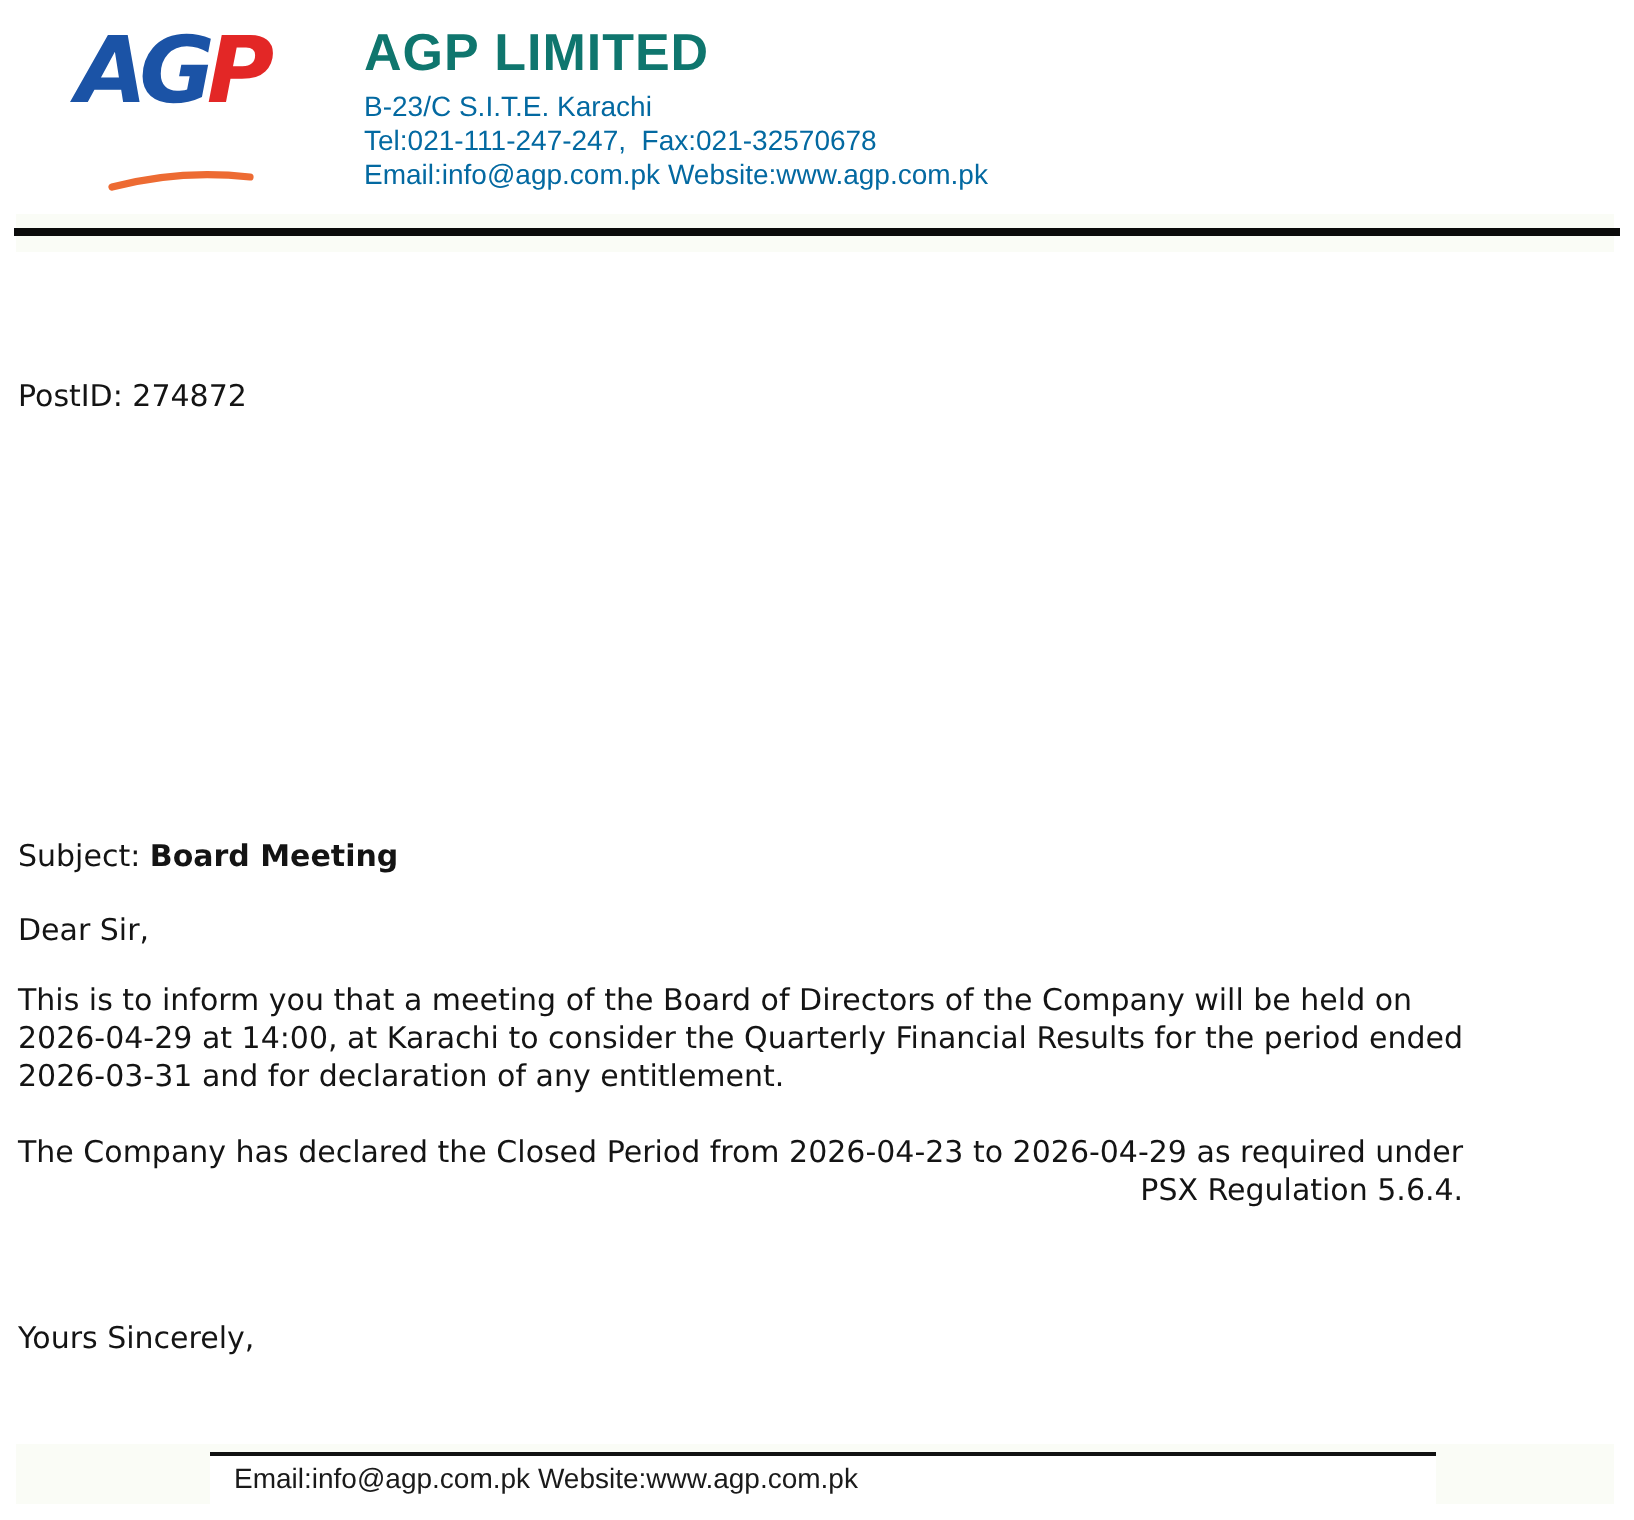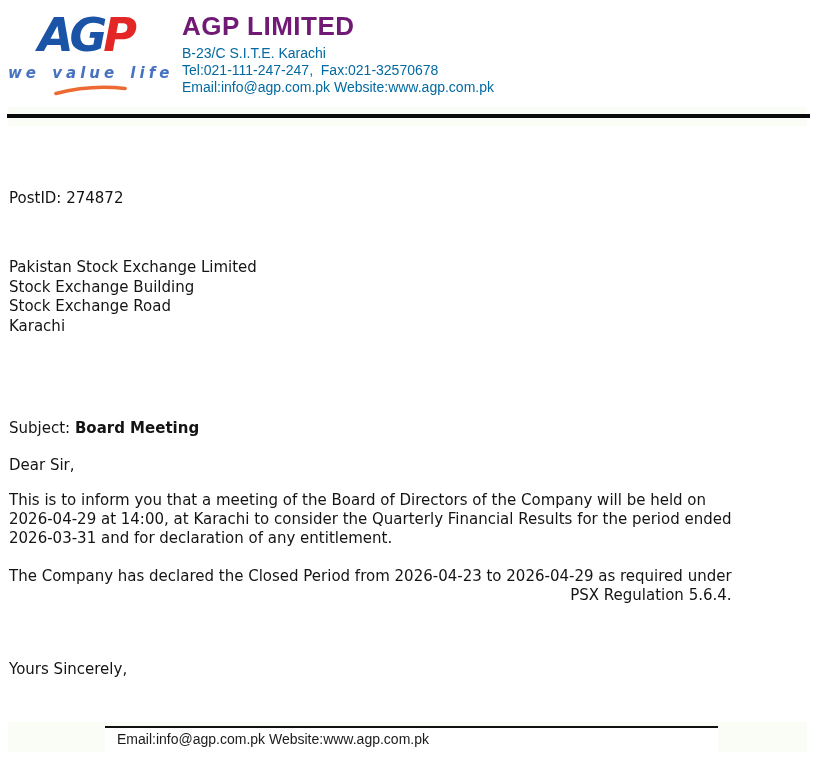--- a/index.html
+++ b/index.html
@@ -21,21 +21,21 @@
   .logo-tagline{
     position:absolute;left:0px;top:58px;
     font-family:"DejaVu Sans",sans-serif;
     font-size:15px;font-weight:bold;font-style:italic;
     letter-spacing:4px;word-spacing:3px;white-space:nowrap;
   }
   .logo-swoosh{position:absolute;left:46px;top:78px;}
   .header-info{position:absolute;left:182px;top:13px;}
   .company-name{
     font-size:26px;font-weight:bold;line-height:26px;margin:0 0 6px 0;
-    letter-spacing:0.5px;color:#701a75;
+    letter-spacing:0.5px;color:#0f766e;
   }
   .company-line{font-size:14px;line-height:17px;color:#0369a1;white-space:pre;}
   
   .tint-band{position:absolute;background:#fafcf6;}
   .band-top{left:8px;top:107px;width:799px;height:19px;}
   .band-bottom{left:8px;top:722px;width:799px;height:30px;}
   .header-divider{position:absolute;left:7px;top:114px;width:803px;height:4px;background:#0b0b0b;}
   
   .lt{
     position:absolute;left:9px;
@@ -59,45 +59,40 @@
     padding:3px 0 6px 12px;box-sizing:border-box;
   }
   .footer-contact{font-size:14px;line-height:16px;color:#1a1a1a;white-space:pre;}
 </style>
 </head>
 <body>
 
 <div class="letterhead">
   <div class="logo">
     <div class="logo-wordmark"><span style="color:#1b53a6;">AG</span><span style="color:#e32726;">P</span></div>
-    <div class="logo-tagline" style="color:#4672bf;">we value life</div>
     <svg class="logo-swoosh" width="74" height="12" viewBox="0 0 74 12">
       <path d="M2 9.5 Q 36 0.5 71 4.5" fill="none" stroke="#ed6b33" stroke-width="3.6" stroke-linecap="round"></path>
     </svg>
   </div>
   <div class="header-info">
     <div class="company-name">AGP LIMITED</div>
     <div class="company-line">B-23/C S.I.T.E. Karachi</div>
     <div class="company-line">Tel:021-111-247-247, &nbsp;Fax:021-32570678</div>
     <div class="company-line">Email:info@agp.com.pk Website:www.agp.com.pk</div>
   </div>
 </div>
 
 <div class="tint-band band-top"></div>
 <div class="header-divider"></div>
 
 <div class="lt post-meta">
   <div>PostID: 274872</div>
 </div>
 
 <div class="lt recipient">
-  <div>Pakistan Stock Exchange Limited
-Stock Exchange Building
-Stock Exchange Road
-Karachi</div>
 </div>
 
 <div class="lt subject-line"><span>Subject: </span><span class="bold">Board Meeting</span></div>
 
 <div class="lt salutation">Dear Sir,</div>
 
 <div class="lt para1">This is to inform you that a meeting of the Board of Directors of the Company will be held on
 2026-04-29 at 14:00, at Karachi to consider the Quarterly Financial Results for the period ended
 2026-03-31 and for declaration of any entitlement.</div>
 

